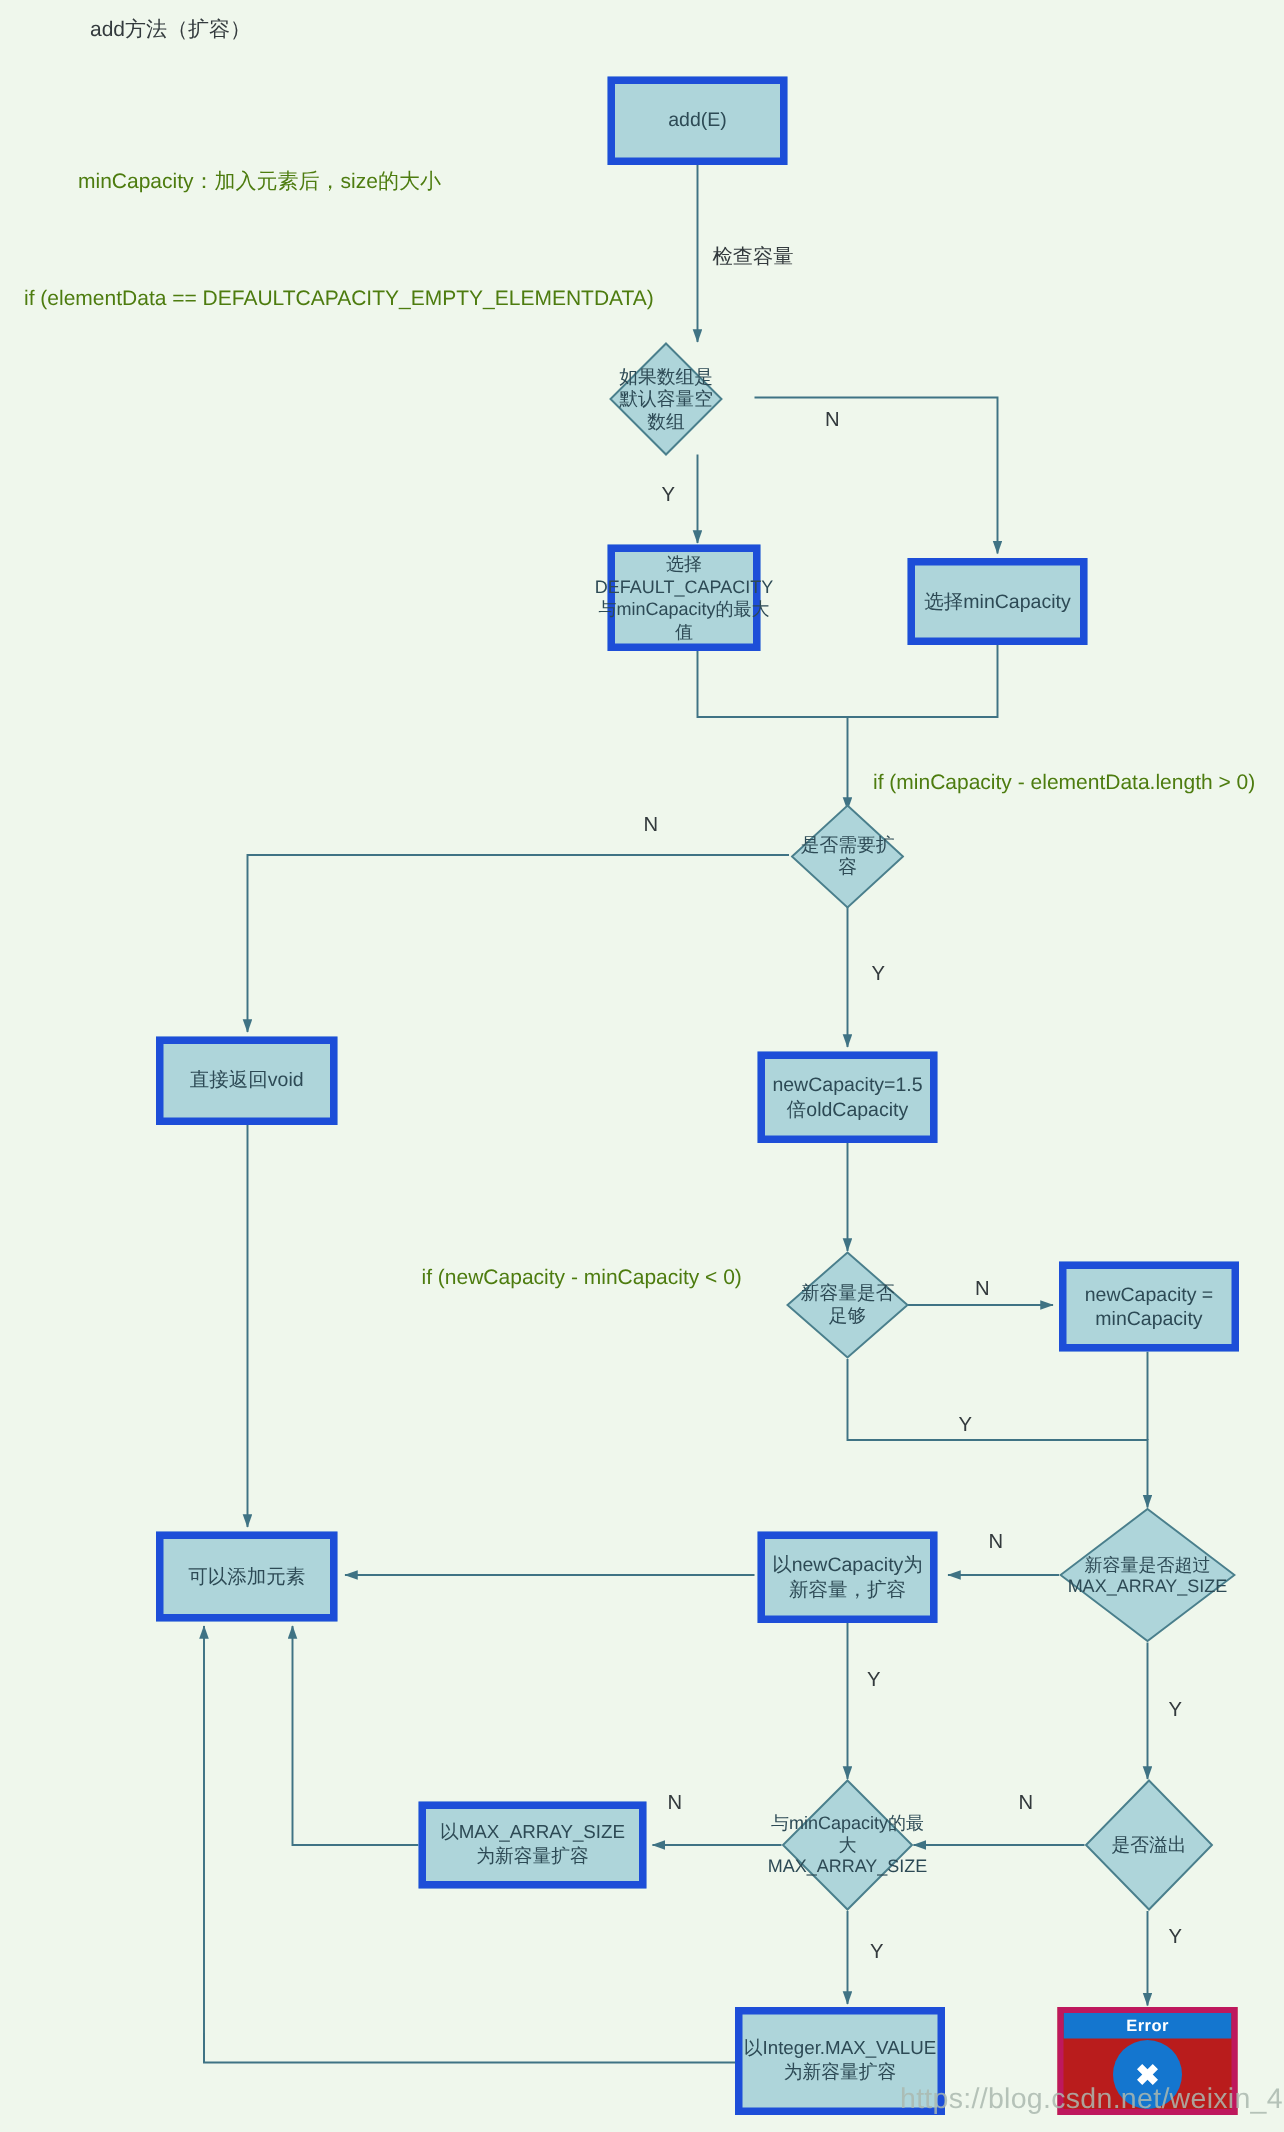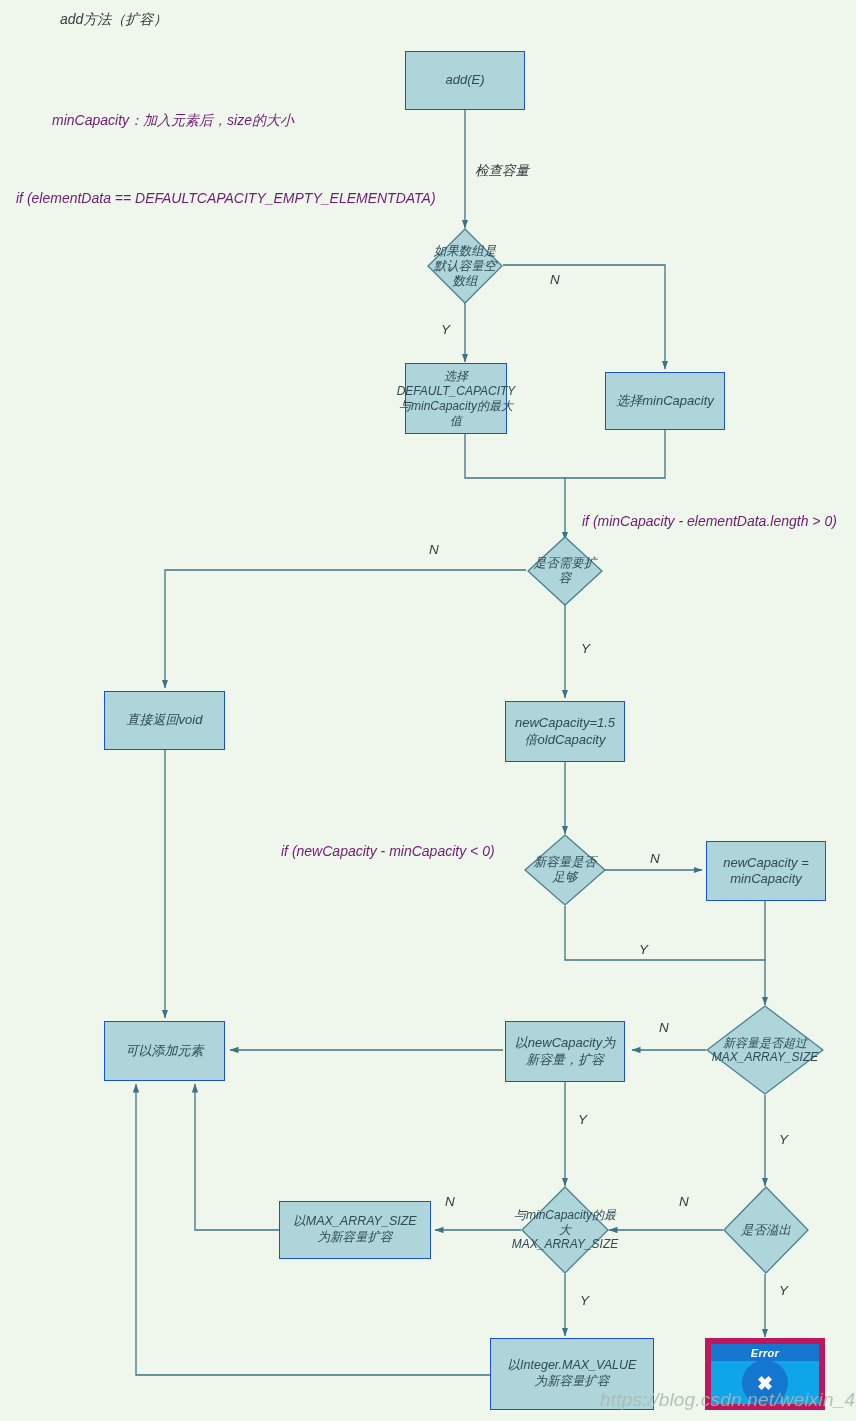--- a/index.html
+++ b/index.html
@@ -10,21 +10,20 @@
   }
   body {
     font-family: "Liberation Sans", "DejaVu Sans", sans-serif;
   }
   #canvas {
     position: relative;
     width: 856px;
     height: 1421px;
     background: #eff7ec;
     overflow: hidden;
-    font-style: italic;
   }
   #edges {
     position: absolute;
     left: 0;
     top: 0;
     width: 856px;
     height: 1421px;
     pointer-events: none;
   }
   .node {
@@ -34,21 +33,21 @@
     align-items: center;
     justify-content: center;
     text-align: center;
     color: #2d4a55;
     font-size: 13px;
     line-height: 1.25;
     white-space: pre-line;
   }
   .node.box {
     background: #aed5da;
-    border: 1px solid #1d4ed8;
+    border: 5px solid #1d4ed8;
   }
   .node.diamond-wrap {
     background: transparent;
     border: none;
   }
   .diamond-shape {
     position: absolute;
     left: 0;
     top: 0;
     width: 100%;
@@ -59,35 +58,35 @@
     z-index: 2;
     width: 120%;
     color: #2d4a55;
     font-size: 12.5px;
     line-height: 1.2;
     white-space: pre-line;
     text-align: center;
   }
   .freetext {
     position: absolute;
-    color: #701a75;
+    color: #4d7c0f;
     font-size: 14px;
     white-space: nowrap;
   }
   .edgelabel {
     position: absolute;
     color: #333a3d;
     font-size: 13.5px;
     white-space: nowrap;
   }
   .errdlg {
     position: absolute;
     box-sizing: border-box;
-    border: 6px solid #be185d;
-    background: #0ea5e9;
+    border: 4px solid #be185d;
+    background: #b91c1c;
     overflow: hidden;
   }
   .errdlg .titlebar {
     height: 17px;
     background: #1476cf;
     color: #ffffff;
     font-size: 11px;
     font-weight: bold;
     display: flex;
     align-items: center;
@@ -190,21 +189,21 @@
   <div class="freetext" style="left:52px; top:112px;">minCapacity：加入元素后，size的大小</div>
 
   <div class="freetext" style="left:16px; top:190px;">if (elementData == DEFAULTCAPACITY_EMPTY_ELEMENTDATA)</div>
 
   <div class="freetext" style="left:582px; top:513px;text-align:right;">if (minCapacity - elementData.length &gt; 0)</div>
 
   <div class="freetext" style="left:281px; top:843px;">if (newCapacity - minCapacity &lt; 0)</div>
 
   <div class="node box" style="left:405px; top:51px; width:120px; height:59px;">add(E)</div>
 
-  <div class="node diamond-wrap" style="left:427px; top:228px; width:76px; height:76px;">
+  <div class="node diamond-wrap" style="left:406px; top:228px; width:76px; height:76px;">
     <svg class="diamond-shape" viewBox="0 0 76 76" preserveAspectRatio="none">
       <polygon points="38,1 75,38 38,75 1,38" fill="#aed5da" stroke="#4a7f8c" stroke-width="1.3"></polygon>
     </svg>
     <div class="diamond-label">如果数组是
 默认容量空
 数组</div>
   </div>
 
   <div class="node box" style="left:405px; top:363px; width:102px; height:71px; font-size:12px;">选择
 DEFAULT_CAPACITY
@@ -261,21 +260,21 @@
     <svg class="diamond-shape" viewBox="0 0 88 88" preserveAspectRatio="none">
       <polygon points="44,1 87,44 44,87 1,44" fill="#aed5da" stroke="#4a7f8c" stroke-width="1.3"></polygon>
     </svg>
     <div class="diamond-label" style="width:210%; font-size:12px;">与minCapacity的最大
 MAX_ARRAY_SIZE</div>
   </div>
 
   <div class="node box" style="left:279px; top:1201px; width:152px; height:58px; font-size:12.5px;">以MAX_ARRAY_SIZE
 为新容量扩容</div>
 
-  <div class="node box" style="left:490px; top:1338px; width:164px; height:72px; font-size:12.5px;">以Integer.MAX_VALUE
+  <div class="node box" style="left:490px; top:1338px; width:140px; height:72px; font-size:12.5px;">以Integer.MAX_VALUE
 为新容量扩容</div>
 
   <div class="errdlg" style="left:705px; top:1338px; width:120px; height:72px;">
     <div class="titlebar">Error</div>
     <div class="body">
       <div class="xcircle">
         <svg width="26" height="26" viewBox="0 0 26 26">
           <path d="M6,9.5 L9.5,6 L13,9.5 L16.5,6 L20,9.5 L16.5,13 L20,16.5 L16.5,20 L13,16.5 L9.5,20 L6,16.5 L9.5,13 Z" fill="#ffffff"></path>
         </svg>
       </div>

